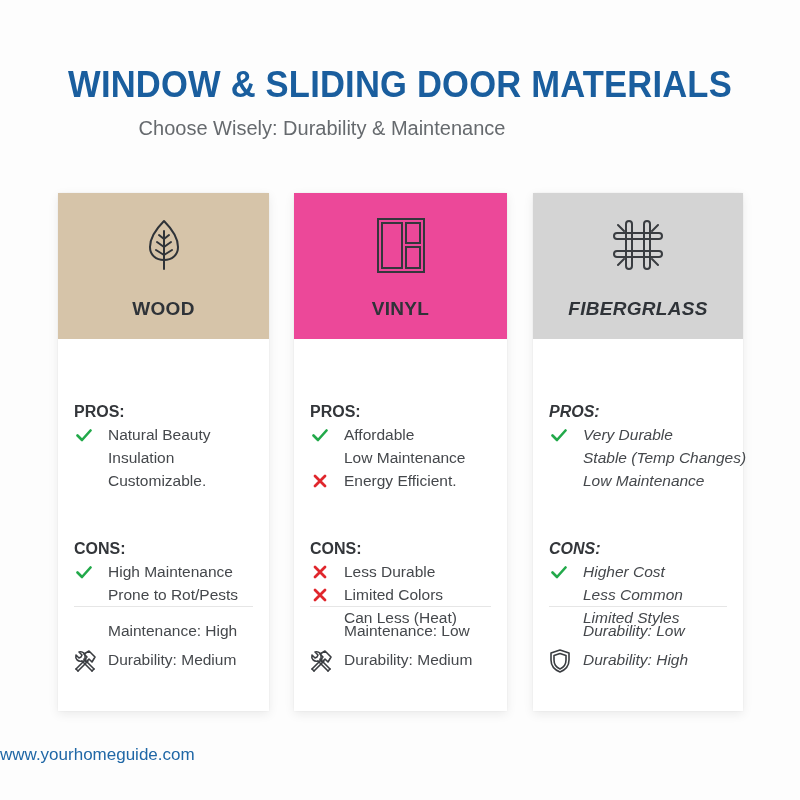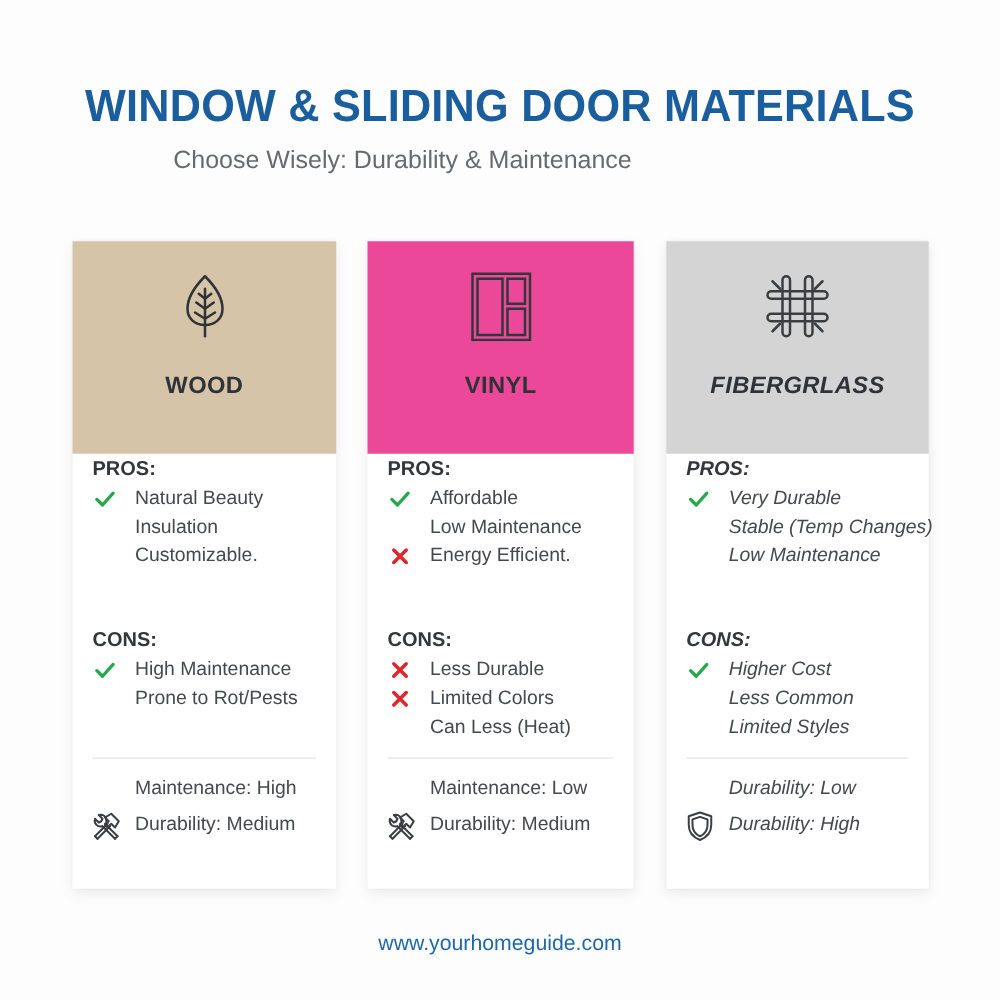--- a/index.html
+++ b/index.html
@@ -46,21 +46,21 @@
       background: #ffffff;
       box-shadow: 0 3px 10px rgba(0,0,0,0.08), 0 0 2px rgba(0,0,0,0.05);
     }
     .card.wood { left: 58px; }
     .card.vinyl { left: 294px; width: 213px; }
     .card.fiber { left: 533px; width: 210px; font-style: italic; }
     .card-header {
       position: absolute;
       left: 0; top: 0;
       width: 100%;
-      height: 170px;
+      height: 146px;
     }
     .card-icon {
       position: absolute;
       left: 50%;
       top: 24px;
       width: 56px;
       height: 56px;
       margin-left: -28px;
     }
     .card-icon svg { width: 56px; height: 56px; display: block; }
@@ -79,20 +79,21 @@
       position: absolute;
       left: 16px;
       right: 8px;
     }
     .section-label {
       font-weight: bold;
       font-size: 16px;
       color: #33363a;
       height: 22px;
       line-height: 22px;
+      margin-top: 36px;
     }
     .item {
       position: relative;
       height: 23px;
       line-height: 23px;
       font-size: 15.5px;
       color: #45484c;
       padding-left: 34px;
       white-space: nowrap;
     }
@@ -129,21 +130,21 @@
       top: -3px;
       width: 26px;
       height: 26px;
     }
     .stat-icon svg { width: 26px; height: 26px; display: block; }
     .footer {
       position: absolute;
       top: 745px;
       left: 0;
       width: 800px;
-      text-align: center;
+      text-align: left;
       font-size: 17px;
       color: #1f67a6;
     }
   </style>
 </head>
 <body>
 
 <div class="page">
 
   <div class="title">WINDOW &amp; SLIDING DOOR MATERIALS</div>

